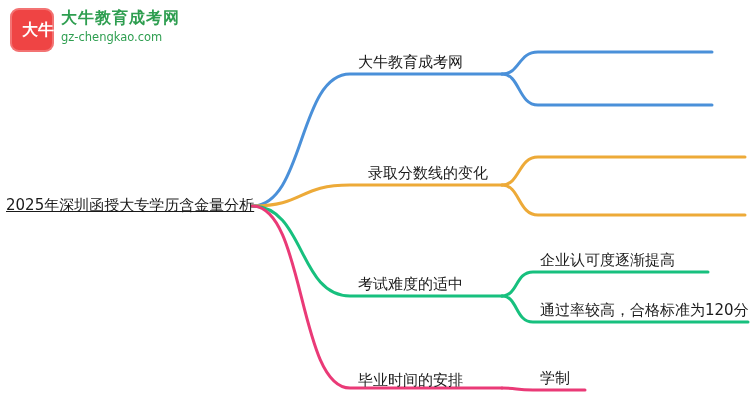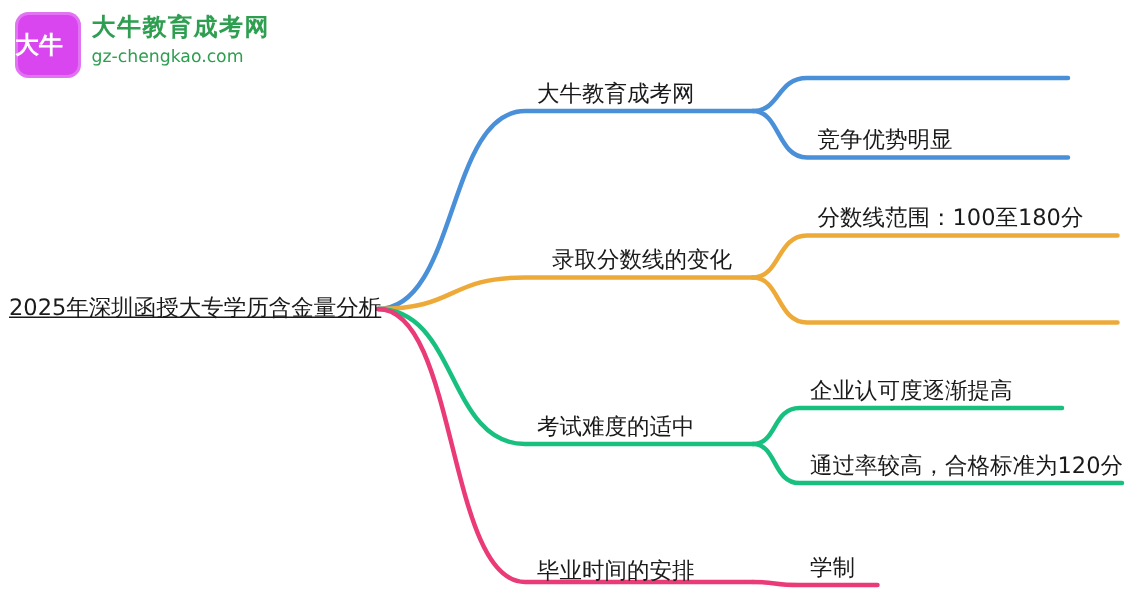--- a/index.html
+++ b/index.html
@@ -22,22 +22,22 @@
     color:#1a1a1a;
     font-size:15px;
     line-height:18px;
     white-space:nowrap;
   }
   .node.root{font-size:15px;}
 
   .logo{position:absolute;left:10px;top:8px;display:flex;align-items:flex-start;}
   .logo-badge{
     width:44px;height:44px;border-radius:9px;
-    background:#d946ef;
-    display:flex;align-items:center;justify-content:flex-start;
+    background:#ef4444;
+    display:flex;align-items:center;justify-content:flex-end;
     color:#ffffff;font-weight:bold;font-size:16px;
     box-shadow:inset 0 0 0 2px rgba(255,255,255,.25);
   }
   .logo-text{margin-left:7px;}
   .logo-title{color:#2e9e50;font-weight:bold;font-size:16px;line-height:20px;letter-spacing:1px;}
   .logo-domain{color:#2e9e50;font-size:11.5px;line-height:15px;margin-top:2px;}
 </style>
 </head>
 <body>
 
@@ -71,22 +71,20 @@
     </div>
   </header>
 
   <div class="node root" style="left:6px;top:196px;text-decoration:underline;">2025年深圳函授大专学历含金量分析</div>
 
   <div class="node" style="left:358px;top:53px;">大牛教育成考网</div>
   <div class="node" style="left:358px;top:164px;margin-left:10px;">录取分数线的变化</div>
   <div class="node" style="left:358px;top:275px;">考试难度的适中</div>
   <div class="node" style="left:358px;top:371px;">毕业时间的安排</div>
 
-  <div class="node" style="left:545px;top:84px;">竞争优势明显</div>
 
-  <div class="node" style="left:545px;top:136px;">分数线范围：100至180分</div>
 
   <div class="node" style="left:540px;top:251px;">企业认可度逐渐提高</div>
   <div class="node" style="left:540px;top:301px;">通过率较高，合格标准为120分</div>
 
   <div class="node" style="left:540px;top:369px;">学制</div>
 
 </div>
 
 </body></html>

